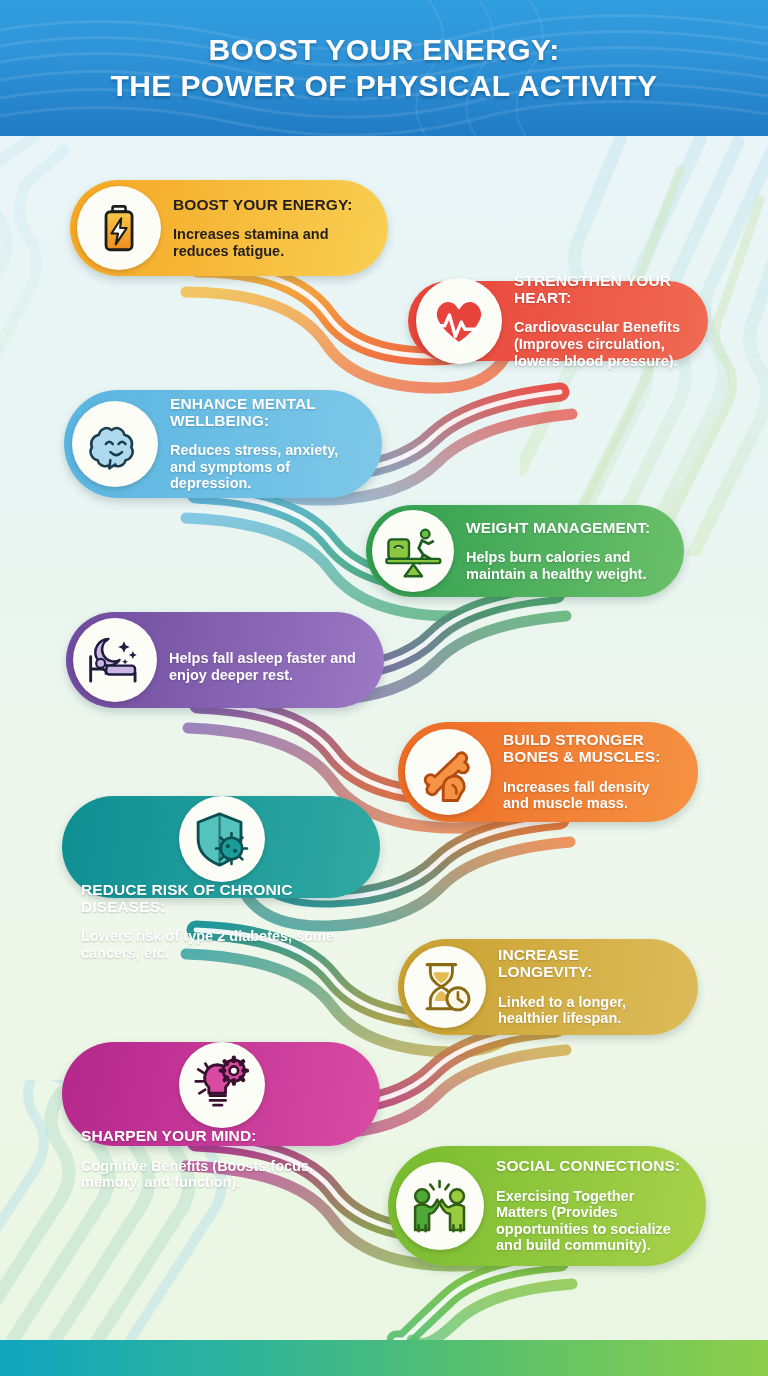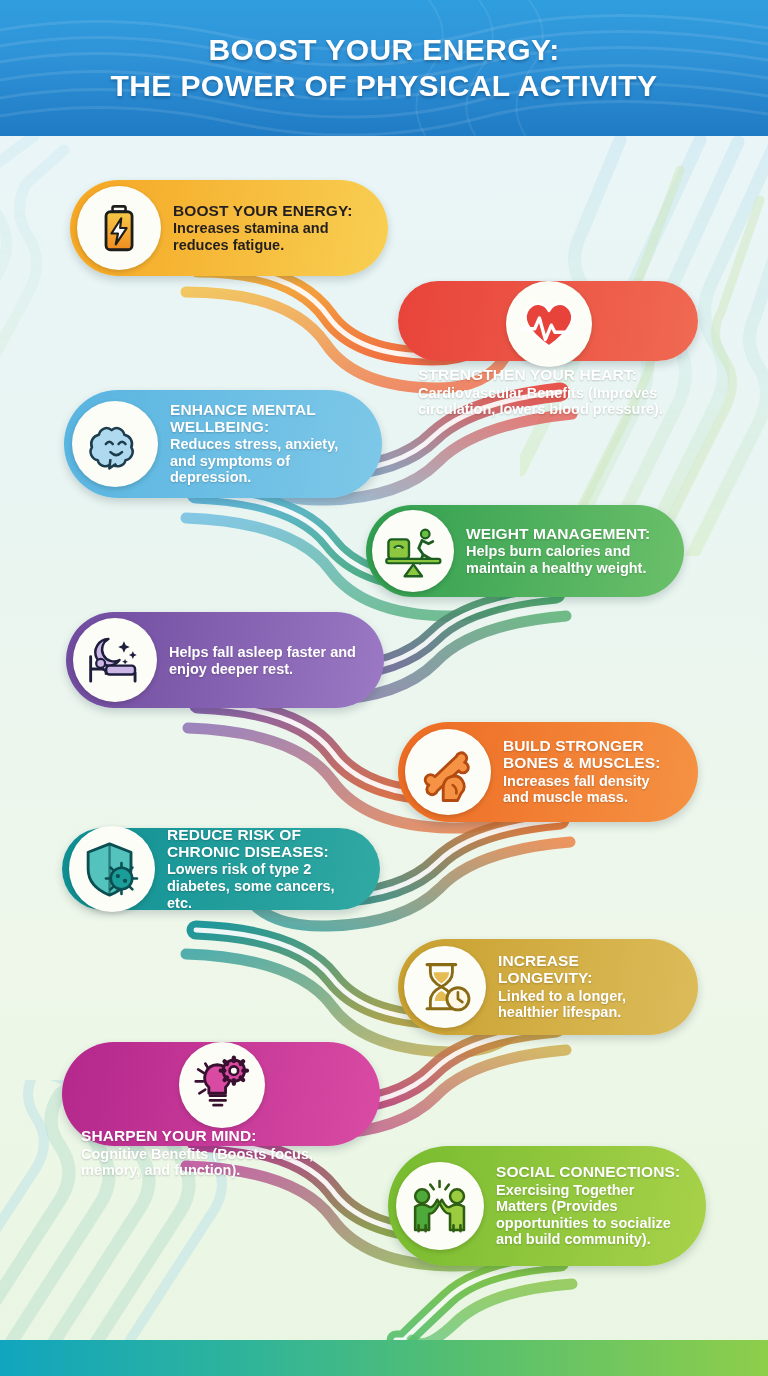--- a/index.html
+++ b/index.html
@@ -75,21 +75,21 @@
     flex:1 1 auto;
     padding:0 16px 0 12px;
   }
   .card-title{
     font-weight:bold; font-size:15.5px; line-height:1.08;
     letter-spacing:.1px;
     text-transform:uppercase;
   }
   .card-desc{
     font-weight:bold; font-size:14.5px; line-height:1.14;
-    margin-top:1px;
+    margin-top:13px;
   }
   .text-light .card-title, .text-light .card-desc{
     color:#ffffff; text-shadow:0 1px 2px rgba(0,0,0,.20);
   }
   .text-dark .card-title, .text-dark .card-desc{
     color:#231f20; text-shadow:none;
   }
 </style>
 </head>
 <body>
@@ -294,21 +294,21 @@
         <rect x="18" y="4" width="12" height="5" rx="1.6" fill="none" stroke="#1d1d1b" stroke-width="2.4"></rect>
         <rect x="12" y="9" width="24" height="35" rx="4" fill="url(#batg)" stroke="#1d1d1b" stroke-width="2.6"></rect>
         <path d="M26 15 L17 29 h6 l-2 10 l10 -15 h-6 z" fill="#ffffff" stroke="#1d1d1b" stroke-width="2" stroke-linejoin="round"></path>
       </svg>
         </div>
         <div class="card-text">
           <div class="card-title">BOOST YOUR ENERGY:</div>
           <div class="card-desc">Increases stamina and reduces fatigue.</div>
         </div>
       </div>
-      <div class="card right text-light" style="left: 398px; top: 281px; width: 300px; height: 80px; background: linear-gradient(100deg, rgb(232, 67, 58) 0%, rgb(240, 106, 82) 100%); padding-left: 8px; padding-right: 6px; flex-direction: column;">
+      <div class="card right text-light" style="left: 408px; top: 281px; width: 300px; height: 80px; background: linear-gradient(100deg, rgb(232, 67, 58) 0%, rgb(240, 106, 82) 100%); padding-left: 8px; padding-right: 6px;">
         <div class="badge" style="width: 86px; height: 86px;">
       <svg width="61.919999999999995" height="61.919999999999995" viewBox="0 0 52 52">
         <path d="M26 45 C6 31 3 20 9 13 c6 -7 14 -4 17 2 c3 -6 11 -9 17 -2 c6 7 3 18 -17 32 z" fill="#e8433a" stroke="#ffffff" stroke-width="2.2" stroke-linejoin="round"></path>
         <path d="M4 30 h10 l4 -9 l5 18 l5 -12 l3 6 h14" fill="none" stroke="#ffffff" stroke-width="2.8" stroke-linecap="round" stroke-linejoin="round"></path>
       </svg>
         </div>
         <div class="card-text">
           <div class="card-title">STRENGTHEN YOUR HEART:</div>
           <div class="card-desc">Cardiovascular Benefits (Improves circulation, lowers blood pressure).</div>
         </div>
@@ -366,21 +366,21 @@
         <path d="M10 36 a4.5 4.5 0 1 1 5 -7 L33 12 a4.5 4.5 0 1 1 7 5 a4.5 4.5 0 1 1 -5 7 L17 41 a4.5 4.5 0 1 1 -7 -5 z" fill="#f59243" stroke="#b34a10" stroke-width="2.4" stroke-linejoin="round"></path>
         <path d="M26 30 q8 -4 12 2 q4 6 -1 11 l-3 6 h-12 v-10 q0 -6 4 -9 z" fill="#f59243" stroke="#b34a10" stroke-width="2.4" stroke-linejoin="round"></path>
         <path d="M30 36 q4 3 3 7" fill="none" stroke="#b34a10" stroke-width="2.2" stroke-linecap="round"></path>
       </svg>
         </div>
         <div class="card-text">
           <div class="card-title">BUILD STRONGER BONES &amp; MUSCLES:</div>
           <div class="card-desc">Increases fall density and muscle mass.</div>
         </div>
       </div>
-      <div class="card left text-light" style="left: 62px; top: 828px; width: 318px; height: 82px; background: linear-gradient(100deg, rgb(15, 143, 147) 0%, rgb(49, 169, 163) 100%); padding-left: 7px; padding-right: 6px;">
+      <div class="card left text-light" style="left: 62px; top: 796px; width: 318px; height: 102px; background: linear-gradient(100deg, rgb(15, 143, 147) 0%, rgb(49, 169, 163) 100%); padding-left: 7px; padding-right: 6px; flex-direction: column;">
         <div class="badge" style="width: 86px; height: 86px;">
       <svg width="61.919999999999995" height="61.919999999999995" viewBox="0 0 52 50">
         <path d="M24 4 L6 11 v14 c0 11 8 18 18 22 c10 -4 18 -11 18 -22 V11 z" fill="#54c3bd" stroke="#0b4f52" stroke-width="2.4" stroke-linejoin="round"></path>
         <path d="M24 4 v43" fill="none" stroke="#0b4f52" stroke-width="2" opacity=".6"></path>
         <g>
           <circle cx="34" cy="33" r="9" fill="#1b9e9a" stroke="#0b4f52" stroke-width="2.2"></circle>
           <g stroke="#0b4f52" stroke-width="2.2" stroke-linecap="round">
             <path d="M34 24 v-4"></path>
                 <path d="M34 42 v4"></path>
                 <path d="M25 33 h-4"></path>

